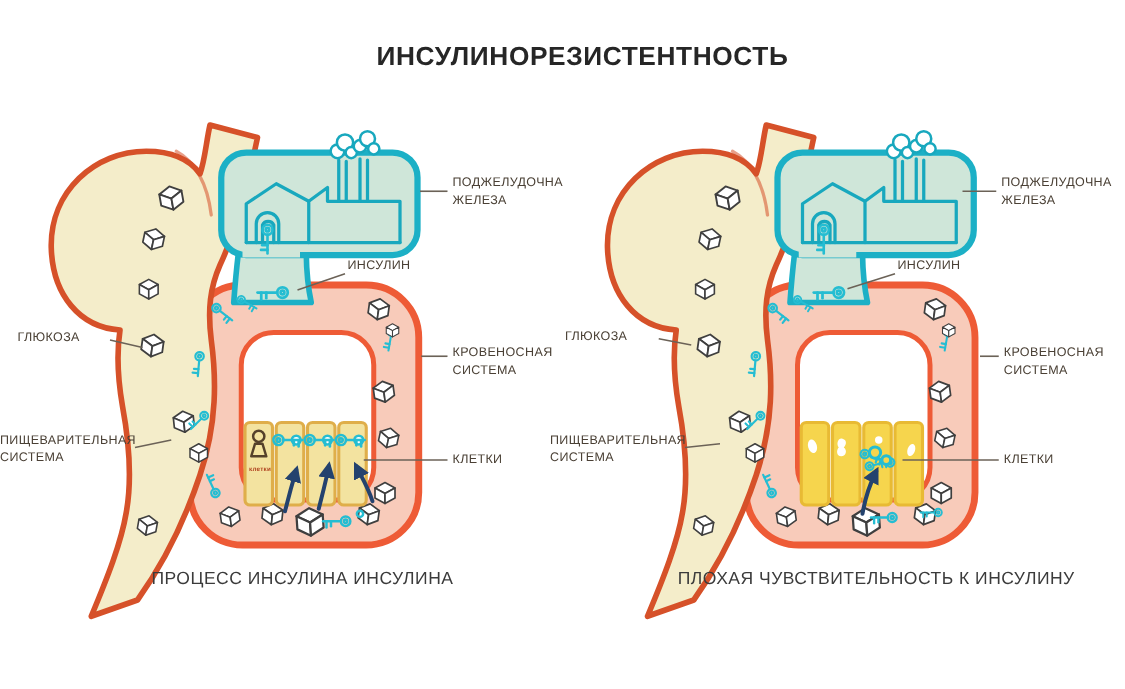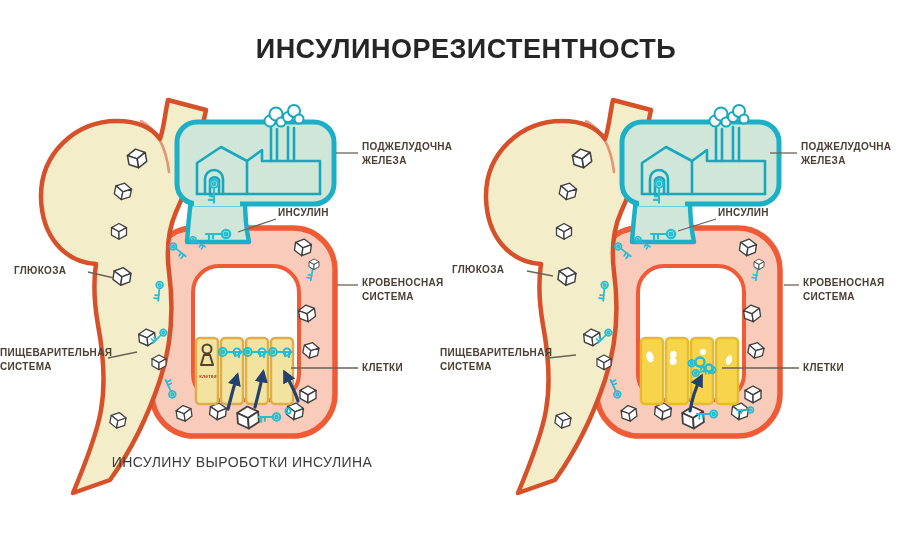--- a/index.html
+++ b/index.html
@@ -2,25 +2,25 @@
 <html style="--title_color: #262626; --label_color: #4a4035; --leader_color: #6b6257; --caption_color: #3b3b3b; --tiny_text_color: #b0421f; --beige_fill: #f4edca; --organ_stroke: #d65129; --vessel_fill: #f8cbba; --vessel_stroke: #ee5b36; --pancreas_fill: #cfe6d9; --pancreas_stroke: #1cb0c6; --key_color: #25bdd2; --cell_left_fill: #f3e3a0; --cell_left_stroke: #dfae4a; --cell_right_fill: #f6d54d; --cell_right_stroke: #e8ba34; --arrow_color: #24426e; --cube_stroke: #3f3f3f;"><head>
 <meta charset="utf-8">
 <style>
   html,body{margin:0;padding:0;background:#fff;}
   .canvas{
     position:relative;width:900px;height:551px;background:#fff;overflow:hidden;
     font-family:"Liberation Sans", sans-serif;
   }
   .title{
     position:absolute;left:66px;top:34px;width:800px;text-align:center;
-    font-size:27px;font-weight:bold;letter-spacing:.5px;
+    font-size:21px;font-weight:bold;letter-spacing:.5px;
     color:var(--title_color,#262626);
   }
   .lbl{
-    position:absolute;font-size:10px;font-weight:bold;letter-spacing:.3px;
+    position:absolute;font-size:10px;font-weight:normal;letter-spacing:.3px;
     line-height:14px;color:var(--label_color,#4a4035);white-space:nowrap;
   }
   .lbl.right-align{}
   .caption{
     position:absolute;width:370px;text-align:center;font-size:14px;
     letter-spacing:.4px;color:var(--caption_color,#3b3b3b);
   }
   .tiny-cell-text{
     position:absolute;left:196px;top:373px;width:24px;text-align:center;
     font-size:5px;font-weight:bold;color:var(--tiny_text_color,#b0421f);
@@ -217,31 +217,32 @@
     <div>ПОДЖЕЛУДОЧНА</div>
     <div>ЖЕЛЕЗА</div>
   </div>
   <div class="lbl" style="left:278px;top:206px;">ИНСУЛИН</div>
   <div class="lbl" style="left:362px;top:276px;">
     <div>КРОВЕНОСНАЯ</div>
     <div>СИСТЕМА</div>
   </div>
   <div class="lbl" style="left:362px;top:361px;">КЛЕТКИ</div>
   <div class="tiny-cell-text">клетки</div>
-  <div class="caption" style="left:57px;top:454px;">ИНСУЛИНУ ВЫРОБОТКИ ИНСУЛИНА</div>
+  <div class="caption" style="left:57px;top:454px;">ПРОЦЕСС ИНСУЛИНА ИНСУЛИНА</div>
 
   <div class="lbl right-align" style="left:452px;top:263px;width:72px;">ГЛЮКОЗА</div>
   <div class="lbl right-align" style="left:440px;top:346px;width:106px;">
     <div>ПИЩЕВАРИТЕЛЬНАЯ</div>
     <div>СИСТЕМА</div>
   </div>
   <div class="lbl" style="left:801px;top:140px;">
     <div>ПОДЖЕЛУДОЧНА</div>
     <div>ЖЕЛЕЗА</div>
   </div>
   <div class="lbl" style="left:718px;top:206px;">ИНСУЛИН</div>
   <div class="lbl" style="left:803px;top:276px;">
     <div>КРОВЕНОСНАЯ</div>
     <div>СИСТЕМА</div>
   </div>
   <div class="lbl" style="left:803px;top:361px;">КЛЕТКИ</div>
+  <div class="caption" style="left:516px;top:454px;">ПЛОХАЯ ЧУВСТВИТЕЛЬНОСТЬ К ИНСУЛИНУ</div>
 
 </div>
 
 </body></html>

